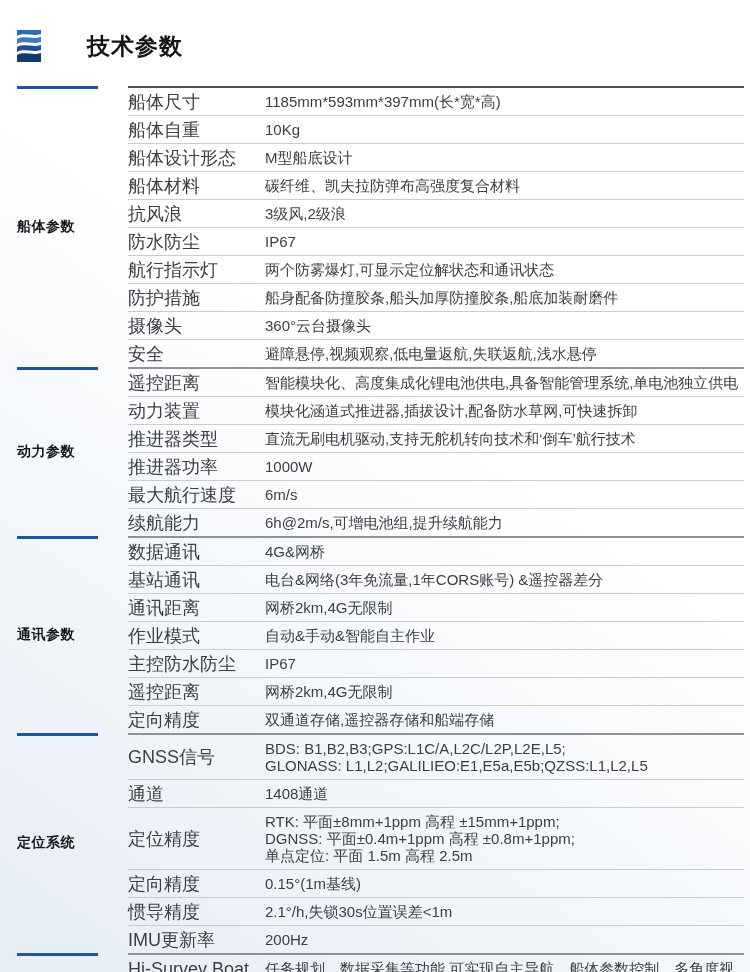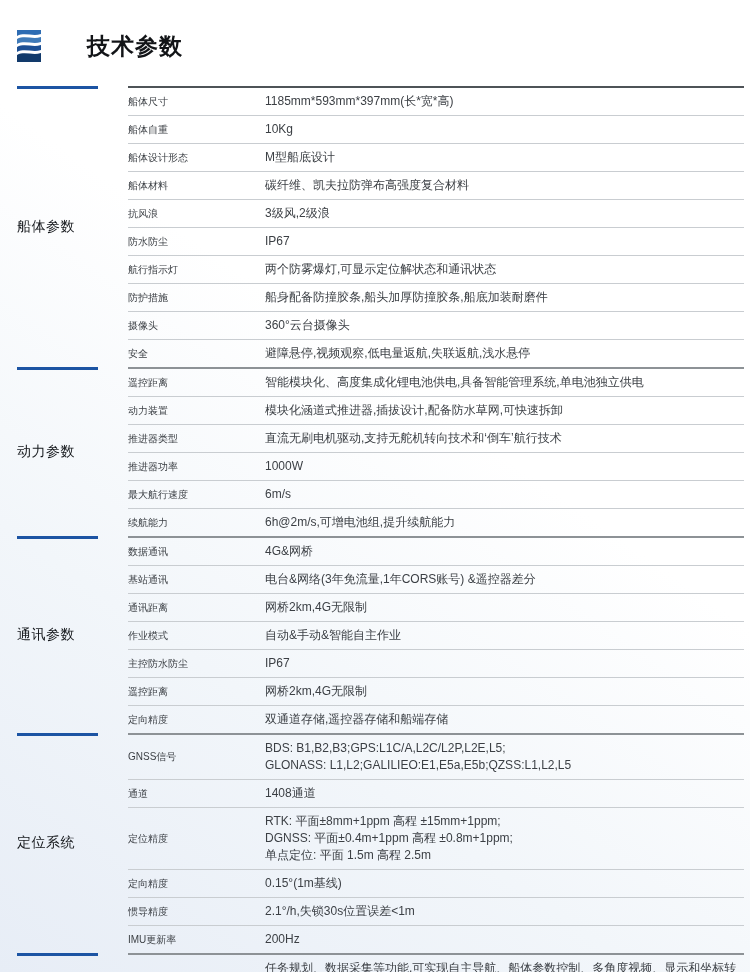--- a/index.html
+++ b/index.html
@@ -16,30 +16,30 @@
   .header { display:flex; align-items:center; margin-bottom:24px;gap:39px; }
   .logo { width:24px; height:32px; flex:0 0 auto; }
   .page-title { font-size:23px; font-weight:bold; color:#121417; margin-left:7px; letter-spacing:1px; }
 
   
   .spec-table { width:727px; }
   .section { display:flex; align-items:stretch; }
   .section-left { width:111px; flex:0 0 auto; position:relative; display:flex; align-items:center; }
   .bar { position:absolute; left:0; width:81px; height:3px; background:#1c54a3; }
   .bar-top { top:0; }
-  .category-label { font-size:14px; font-weight:normal; color:#15181c; letter-spacing:0.5px; }
+  .category-label { font-size:14px; font-weight:bold; color:#15181c; letter-spacing:0.5px; }
 
   .section-right { flex:1; border-top:2px solid #8d9296; }
   .section:first-child .section-right { border-top:2px solid #4e5357; }
   .section:last-child .section-right { border-bottom:2px solid #4e5357; }
 
   .row { display:flex; border-bottom:1px solid #c9cdd1; padding:3px 0; min-height:23px; align-items:center; }
   .section-right .row:last-child { border-bottom:none;align-items:center; }
-  .label-cell { width:137px; flex:0 0 auto; font-size:10px; line-height:16px; color:#3b3f44; padding-right:6px; }
-  .value-cell { flex:1; font-size:12px; line-height:17px; color:#3b3f44; white-space:pre-line; padding:2px 4px 2px 0; }
+  .label-cell { width:137px; flex:0 0 auto; font-size:18px; line-height:16px; color:#3b3f44; padding-right:6px; }
+  .value-cell { flex:1; font-size:15px; line-height:17px; color:#3b3f44; white-space:pre-line; padding:2px 4px 2px 0; }
 </style>
 </head>
 <body>
 
 <div class="page">
 
   <div class="header">
     <svg class="logo" viewBox="0 0 24 32" xmlns="http://www.w3.org/2000/svg">
       <rect x="0" y="0" width="24" height="32" fill="#ffffff"></rect>
       <path d="M0,0 H24 V4 C16,7 8,2 0,6 Z" fill="#2d6cb3"></path>

